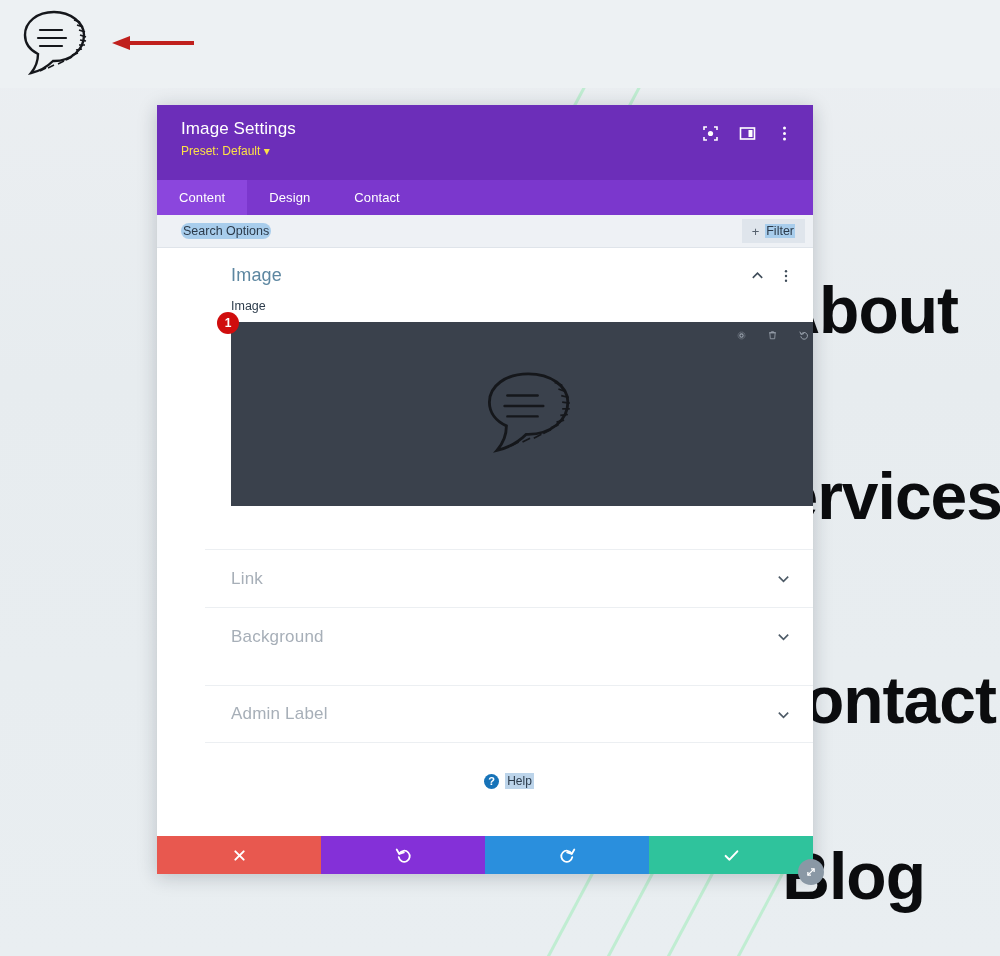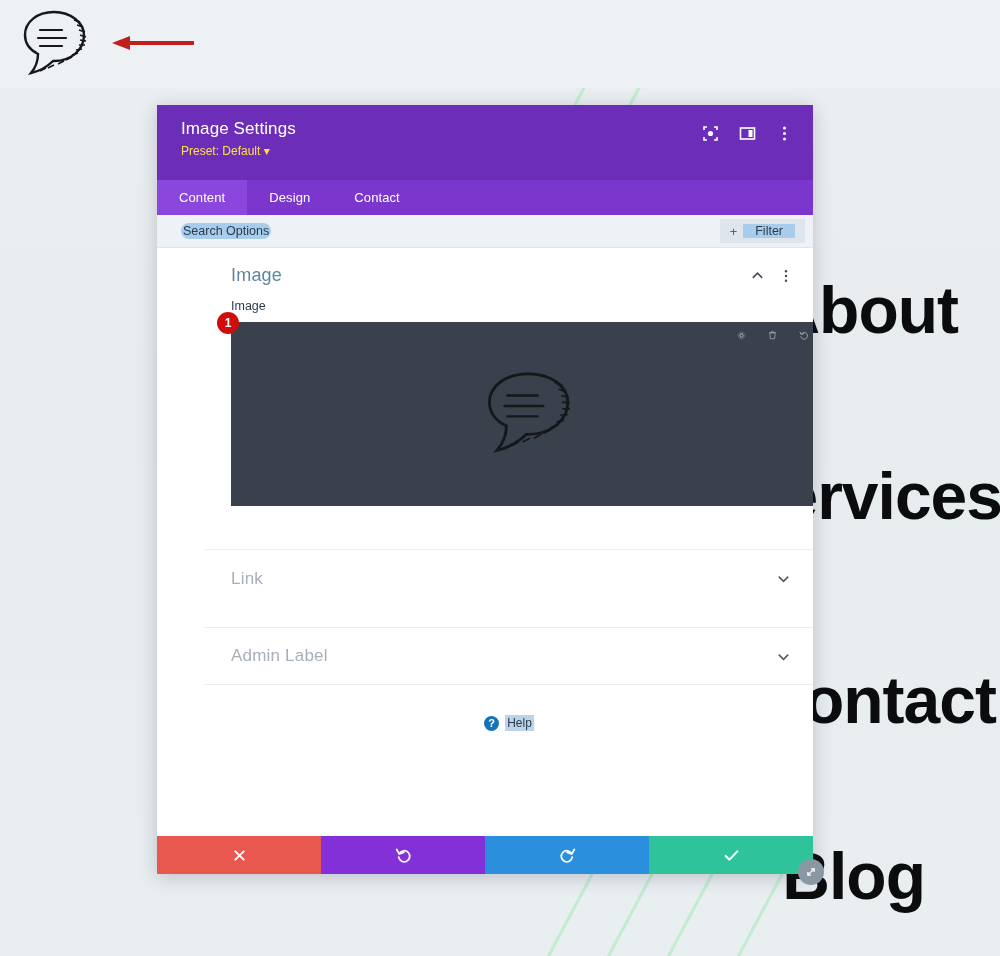--- a/index.html
+++ b/index.html
@@ -158,21 +158,21 @@
   #filter-button {
     display: flex;
     align-items: center;
     gap: 6px;
     background: #dfe5ec;
     padding: 5px 10px;
     font-size: 12.5px;
     cursor: pointer;
   }
   #filter-plus { color: #55606c; font-size: 13px; line-height: 1; }
-  #filter-label { color: #2b3a4a; background: #a8cdec; padding: 0 12px; }
+  #filter-label { color: #2b3a4a; background: #a8cdec; padding: 0 1px; }
 
   
   #modal-body {
     flex: 1 1 auto;
     background: #ffffff;
     overflow: hidden;
     position: relative;
     padding-left: 48px;
   }
 
@@ -477,20 +477,28 @@
     <div id="collapsed-list">
       <div class="collapsed-section">
         <span class="collapsed-label">Link</span>
         <span class="collapsed-chevron">
           <svg viewBox="0 0 16 16" width="15" height="15">
             <path d="M3 6l5 5 5-5" fill="none" stroke="#4d5a66" stroke-width="1.7"></path>
           </svg>
         </span>
       </div>
       <div class="collapsed-section">
+        <span class="collapsed-label">Background</span>
+        <span class="collapsed-chevron">
+          <svg viewBox="0 0 16 16" width="15" height="15">
+            <path d="M3 6l5 5 5-5" fill="none" stroke="#4d5a66" stroke-width="1.7"></path>
+          </svg>
+        </span>
+      </div>
+      <div class="collapsed-section">
         <span class="collapsed-label">Admin Label</span>
         <span class="collapsed-chevron">
           <svg viewBox="0 0 16 16" width="15" height="15">
             <path d="M3 6l5 5 5-5" fill="none" stroke="#4d5a66" stroke-width="1.7"></path>
           </svg>
         </span>
       </div>
     </div>
 
     <div id="help-row">

